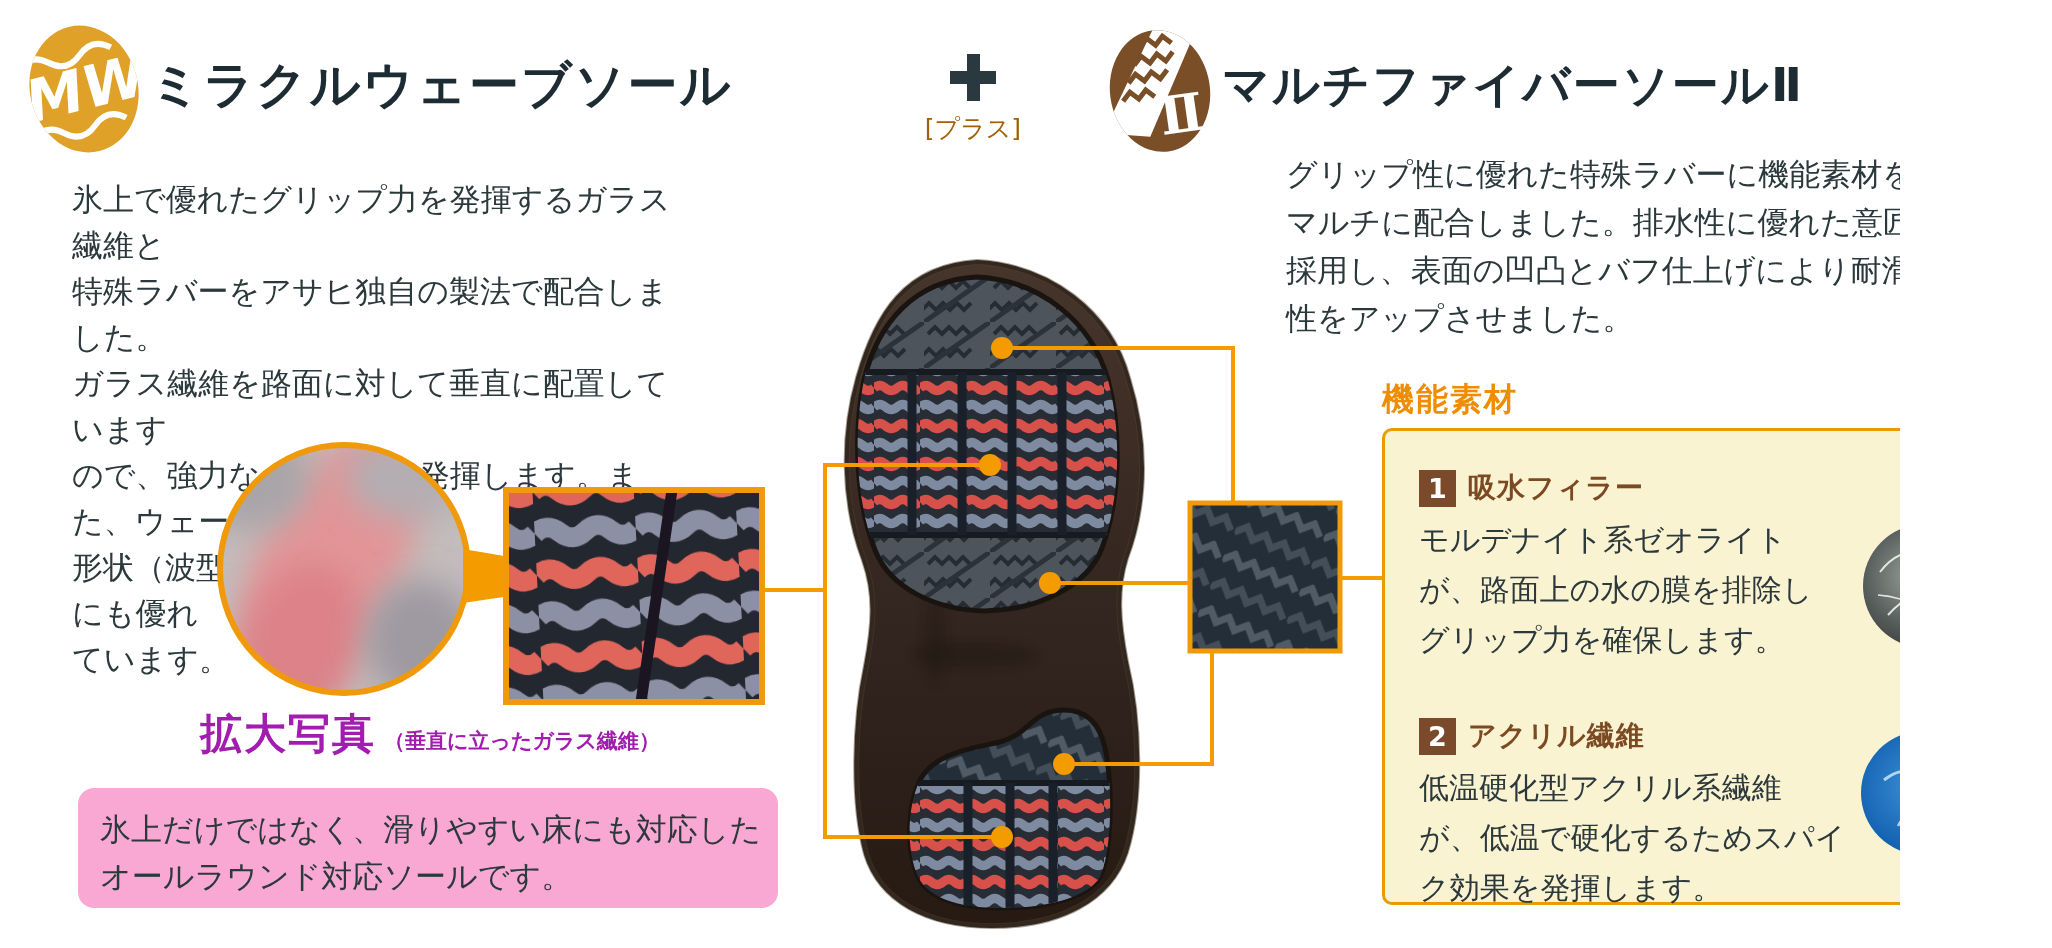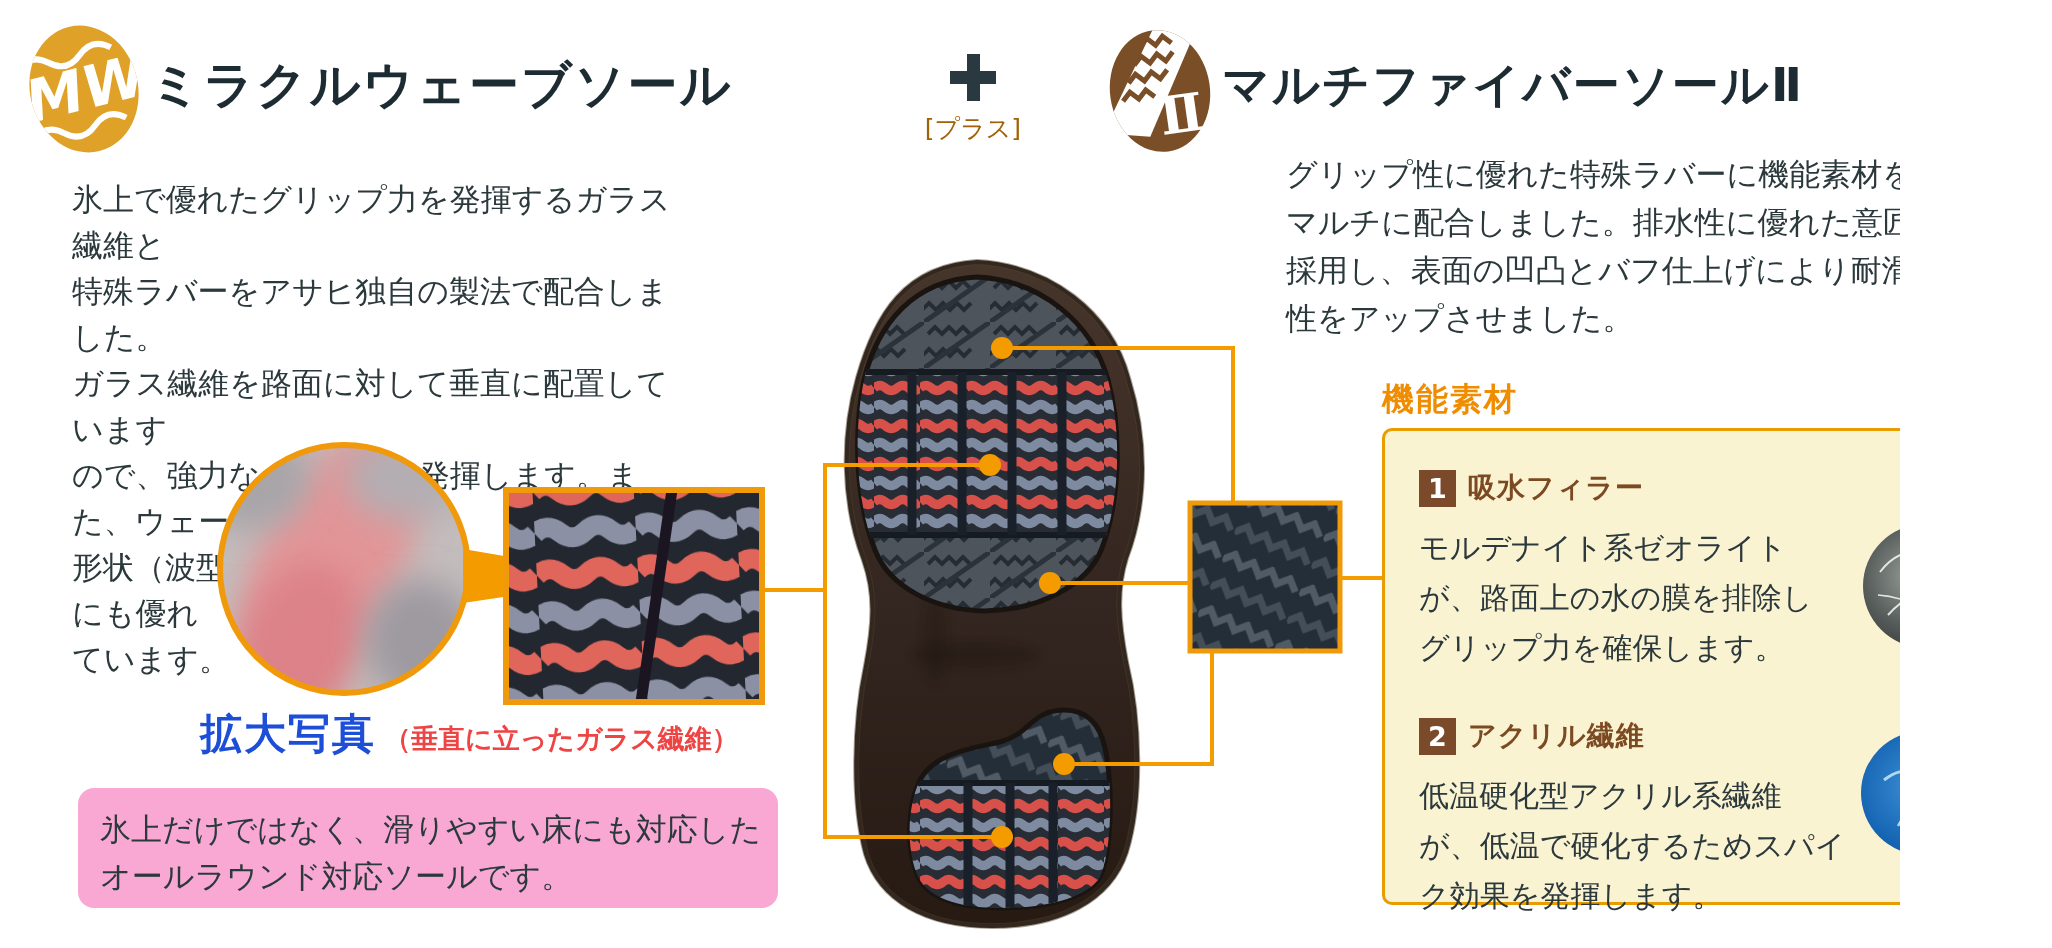--- a/index.html
+++ b/index.html
@@ -11,35 +11,35 @@
   .title-right{left:1222px;top:54px;font-size:47px;}
   .para{font-size:31px;line-height:46px;color:#2c393c;white-space:pre-line;}
   .para-left{left:72px;top:176px;width:600px;}
   .para-right{left:1286px;top:150px;width:740px;line-height:48px;}
   .plus-wrap{left:913px;top:48px;width:120px;text-align:center;}
   .plus-glyph{position:relative;width:120px;height:56px;}
   .plus-glyph .h{position:absolute;left:37px;top:23px;width:46px;height:13px;background:#2a3840;}
   .plus-glyph .v{position:absolute;left:54px;top:6px;width:13px;height:47px;background:#2a3840;}
   .plus-label{margin-top:8px;font-size:25px;color:#a16207;}
   .caption-row{left:200px;top:706px;display:flex;align-items:baseline;gap:8px;}
-  .caption-main{font-size:42px;font-weight:bold;color:#1d4ed8;letter-spacing:2px;}
-  .caption-note{font-size:27px;font-weight:bold;color:#ef4444;}
+  .caption-main{font-size:42px;font-weight:bold;color:#a21caf;letter-spacing:2px;}
+  .caption-note{font-size:21px;font-weight:bold;color:#a21caf;}
   .note-box{left:78px;top:788px;width:700px;height:120px;background:#f9a8d4;border-radius:16px;box-sizing:border-box;}
   .note-box-text{position:absolute;left:22px;top:18px;font-size:31px;line-height:47px;color:#2c393c;white-space:pre-line;}
   .materials-heading{left:1382px;top:378px;font-size:32px;font-weight:bold;color:#f08c00;letter-spacing:2px;}
   .materials-box{left:1382px;top:428px;width:626px;height:477px;background:#faf3d2;
                  border:3px solid #e89c00;border-radius:10px;box-sizing:border-box;}
   .mat-item{position:absolute;left:34px;width:560px;}
   .mat-item-1{top:38px;}
   .mat-item-2{top:286px;}
   .mat-title-row{display:flex;align-items:center;gap:12px;}
   .mat-num{width:37px;height:37px;background:#7b4a2b;color:#ffffff;font-size:27px;font-weight:bold;
            display:flex;align-items:center;justify-content:center;}
   .mat-title{font-size:28px;font-weight:bold;color:#7b4a23;letter-spacing:1px;text-align:right;}
-  .mat-body{margin-top:16px;font-size:30px;line-height:50px;color:#2c393c;white-space:pre-line;}
+  .mat-body{margin-top:8px;font-size:30px;line-height:50px;color:#2c393c;white-space:pre-line;}
   svg.art{position:absolute;left:0;top:0;pointer-events:none;}
 </style>
 </head>
 <body>
 
 <div class="canvas">
 
   <div class="abs title title-left">ミラクルウェーブソール</div>
 
   <div class="abs para para-left">氷上で優れたグリップ力を発揮するガラス繊維と

